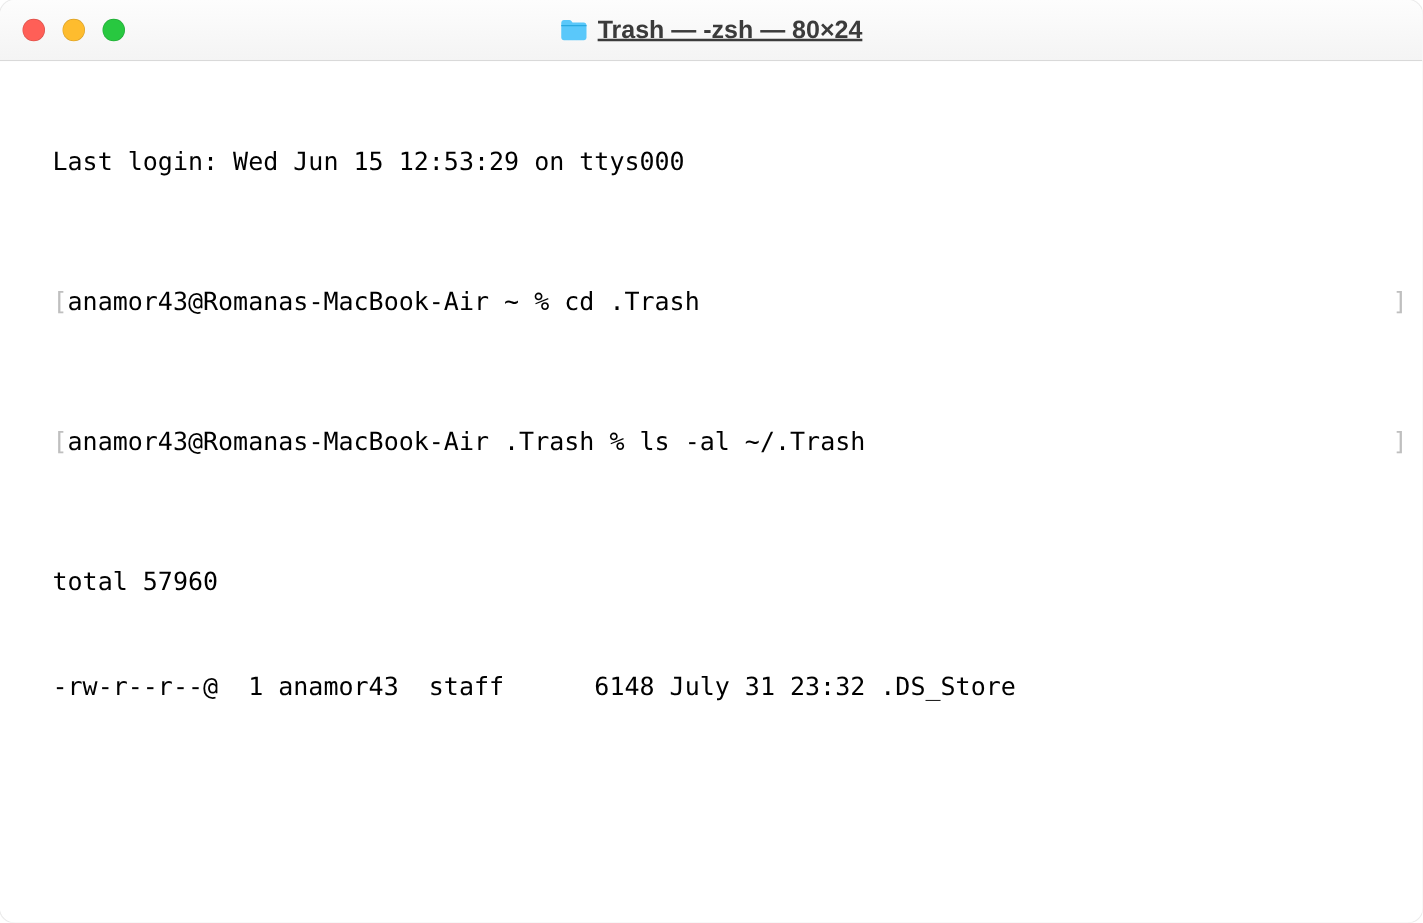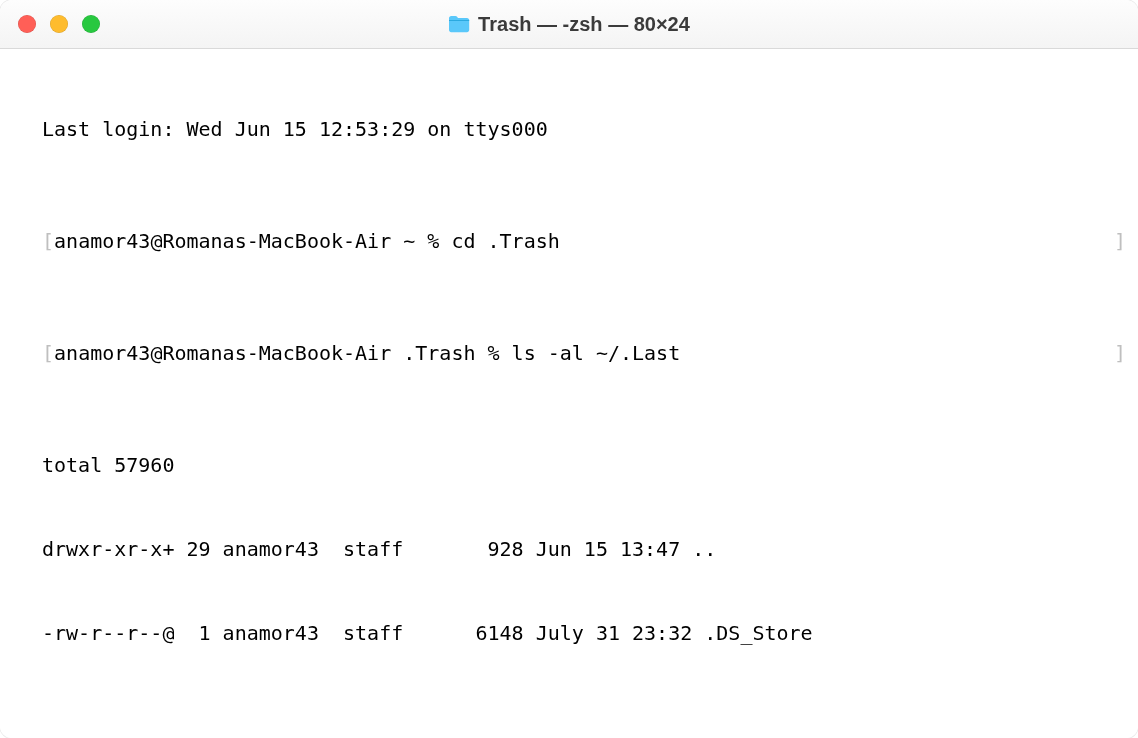--- a/index.html
+++ b/index.html
@@ -50,20 +50,21 @@
     text-align: center;
     pointer-events: none;
     font-family: -apple-system, "Helvetica Neue", Arial, sans-serif;
     font-size: 20px;
     font-weight: 600;
     color: #3b3b3b;
     display: flex;
     align-items: center;
     justify-content: center;
     gap: 8px;
+    text-decoration: underline;
   }
   .folder-icon svg { display: block; }
   .terminal-body {
     flex: 1 1 auto;
     background: #ffffff;
     padding: 10px 12px 10px 12px;
     font-size: 20px;
     line-height: 28px;
     color: #000000;
     white-space: pre;
@@ -106,24 +107,23 @@
       </span>
       <span>Trash — -zsh — 80×24</span>
     </div>
   </div>
 
   <div class="terminal-body">
     <span class="line">Last login: Wed Jun 15 12:53:29 on ttys000</span>
 
     <span class="line bracketed"><span class="left-br">[</span><span class="content"><span>anamor43@Romanas-MacBook-Air ~ % </span><span>cd .Trash</span></span><span class="right-br">]</span></span>
 
-    <span class="line bracketed"><span class="left-br">[</span><span class="content"><span>anamor43@Romanas-MacBook-Air .Trash % </span><span>ls -al ~/.Last</span></span><span class="right-br">]</span></span>
+    <span class="line bracketed"><span class="left-br">[</span><span class="content"><span>anamor43@Romanas-MacBook-Air .Trash % </span><span>ls -al ~/.Trash</span></span><span class="right-br">]</span></span>
 
     <span class="line">total 57960</span>
-    <span class="line">drwxr-xr-x+ 29 anamor43  staff       928 Jun 15 13:47 ..</span>
     <span class="line">-rw-r--r--@  1 anamor43  staff      6148 July 31 23:32 .DS_Store</span>
     
     
 
     
   </div>
 
 </div>
 
 </body></html>

